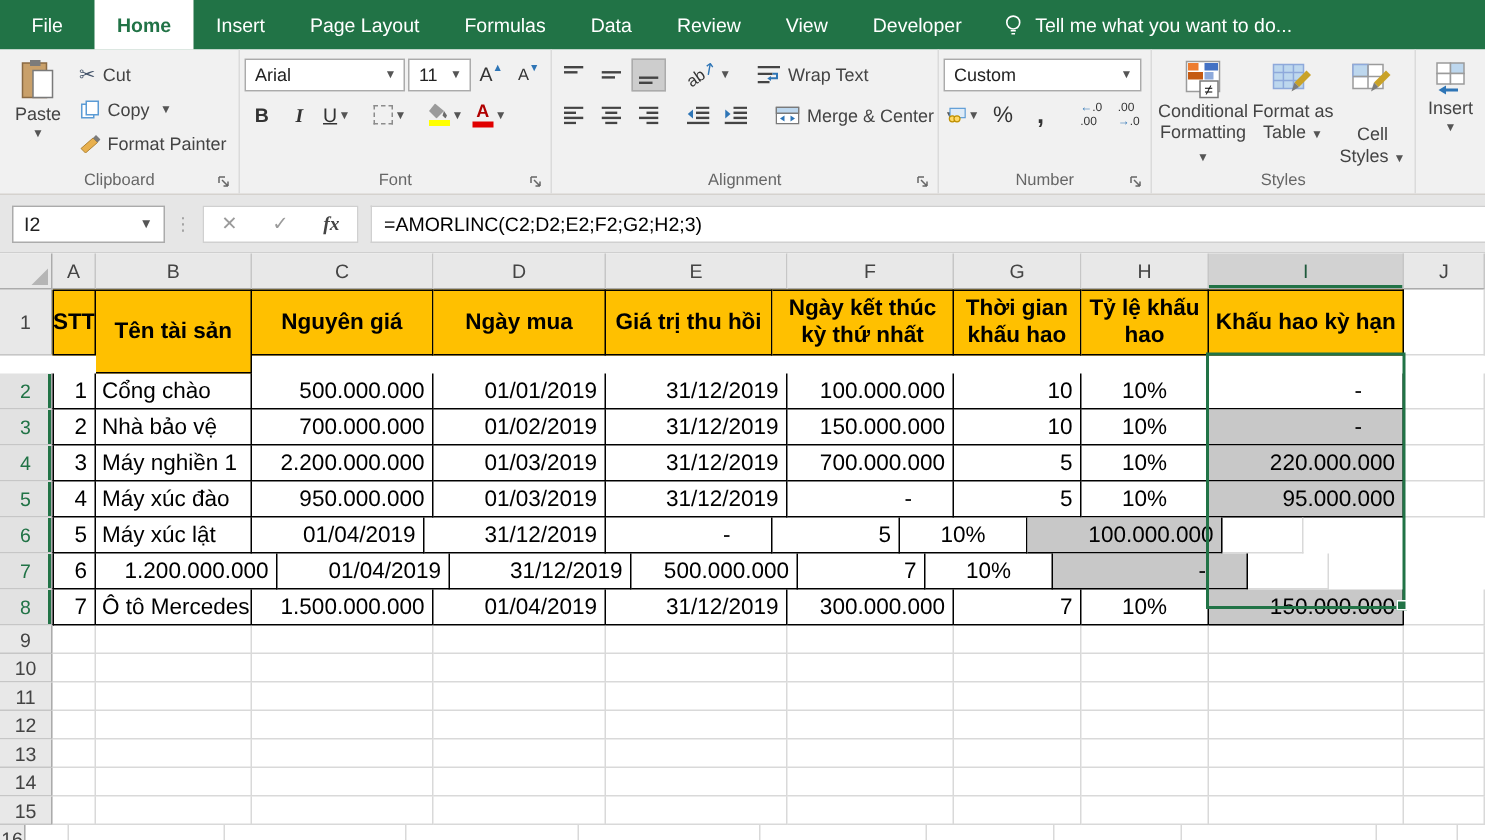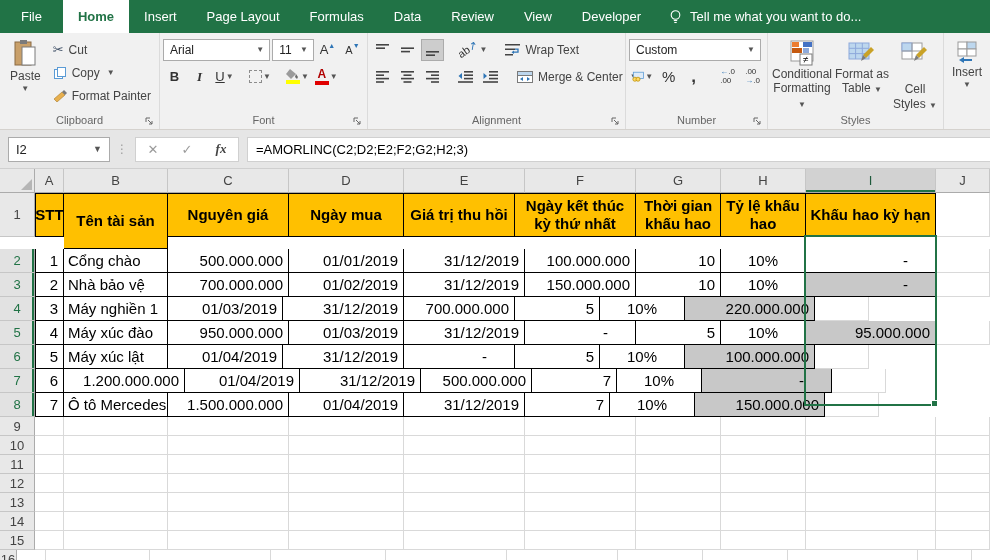--- a/index.html
+++ b/index.html
@@ -489,20 +489,21 @@
         <div class="cell tcell a-right" style="width: 111px; height: 24px;">150.000.000</div>
         <div class="cell tcell a-right" style="width: 85px; height: 24px;">10</div>
         <div class="cell tcell a-center" style="width: 85px; height: 24px;">10%</div>
         <div class="cell tcell a-right dash sel-fill" style="width: 130px; height: 24px;">-</div>
         <div class="cell gcell" style="width: 54px; height: 24px;"></div>
       </div>
       <div class="srow">
         <div class="rhdr selrow" style="width: 35px; height: 24px;">4</div>
         <div class="cell tcell a-right first" style="width: 29px; height: 24px;">3</div>
         <div class="cell tcell a-left" style="width: 104px; height: 24px;">Máy nghiền 1</div>
+        <div class="cell tcell a-right" style="width: 121px; height: 24px;">2.200.000.000</div>
         <div class="cell tcell a-right" style="width: 115px; height: 24px;">01/03/2019</div>
         <div class="cell tcell a-right" style="width: 121px; height: 24px;">31/12/2019</div>
         <div class="cell tcell a-right" style="width: 111px; height: 24px;">700.000.000</div>
         <div class="cell tcell a-right" style="width: 85px; height: 24px;">5</div>
         <div class="cell tcell a-center" style="width: 85px; height: 24px;">10%</div>
         <div class="cell tcell a-right sel-fill" style="width: 130px; height: 24px;">220.000.000</div>
         <div class="cell gcell" style="width: 54px; height: 24px;"></div>
       </div>
       <div class="srow">
         <div class="rhdr selrow" style="width: 35px; height: 24px;">5</div>
@@ -541,20 +542,21 @@
         <div class="cell tcell a-right dash sel-fill" style="width: 130px; height: 24px;">-</div>
         <div class="cell gcell" style="width: 54px; height: 24px;"></div>
       </div>
       <div class="srow">
         <div class="rhdr selrow" style="width: 35px; height: 24px;">8</div>
         <div class="cell tcell a-right first" style="width: 29px; height: 24px;">7</div>
         <div class="cell tcell a-left" style="width: 104px; height: 24px;">Ô tô Mercedes</div>
         <div class="cell tcell a-right" style="width: 121px; height: 24px;">1.500.000.000</div>
         <div class="cell tcell a-right" style="width: 115px; height: 24px;">01/04/2019</div>
         <div class="cell tcell a-right" style="width: 121px; height: 24px;">31/12/2019</div>
+        <div class="cell tcell a-right" style="width: 111px; height: 24px;">300.000.000</div>
         <div class="cell tcell a-right" style="width: 85px; height: 24px;">7</div>
         <div class="cell tcell a-center" style="width: 85px; height: 24px;">10%</div>
         <div class="cell tcell a-right sel-fill" style="width: 130px; height: 24px;">150.000.000</div>
         <div class="cell gcell" style="width: 54px; height: 24px;"></div>
       </div>
       <div class="srow">
         <div class="rhdr" style="width: 35px; height: 19px;">9</div>
         <div class="cell gcell" style="width: 29px; height: 19px;"></div>
         <div class="cell gcell" style="width: 104px; height: 19px;"></div>
         <div class="cell gcell" style="width: 121px; height: 19px;"></div>

